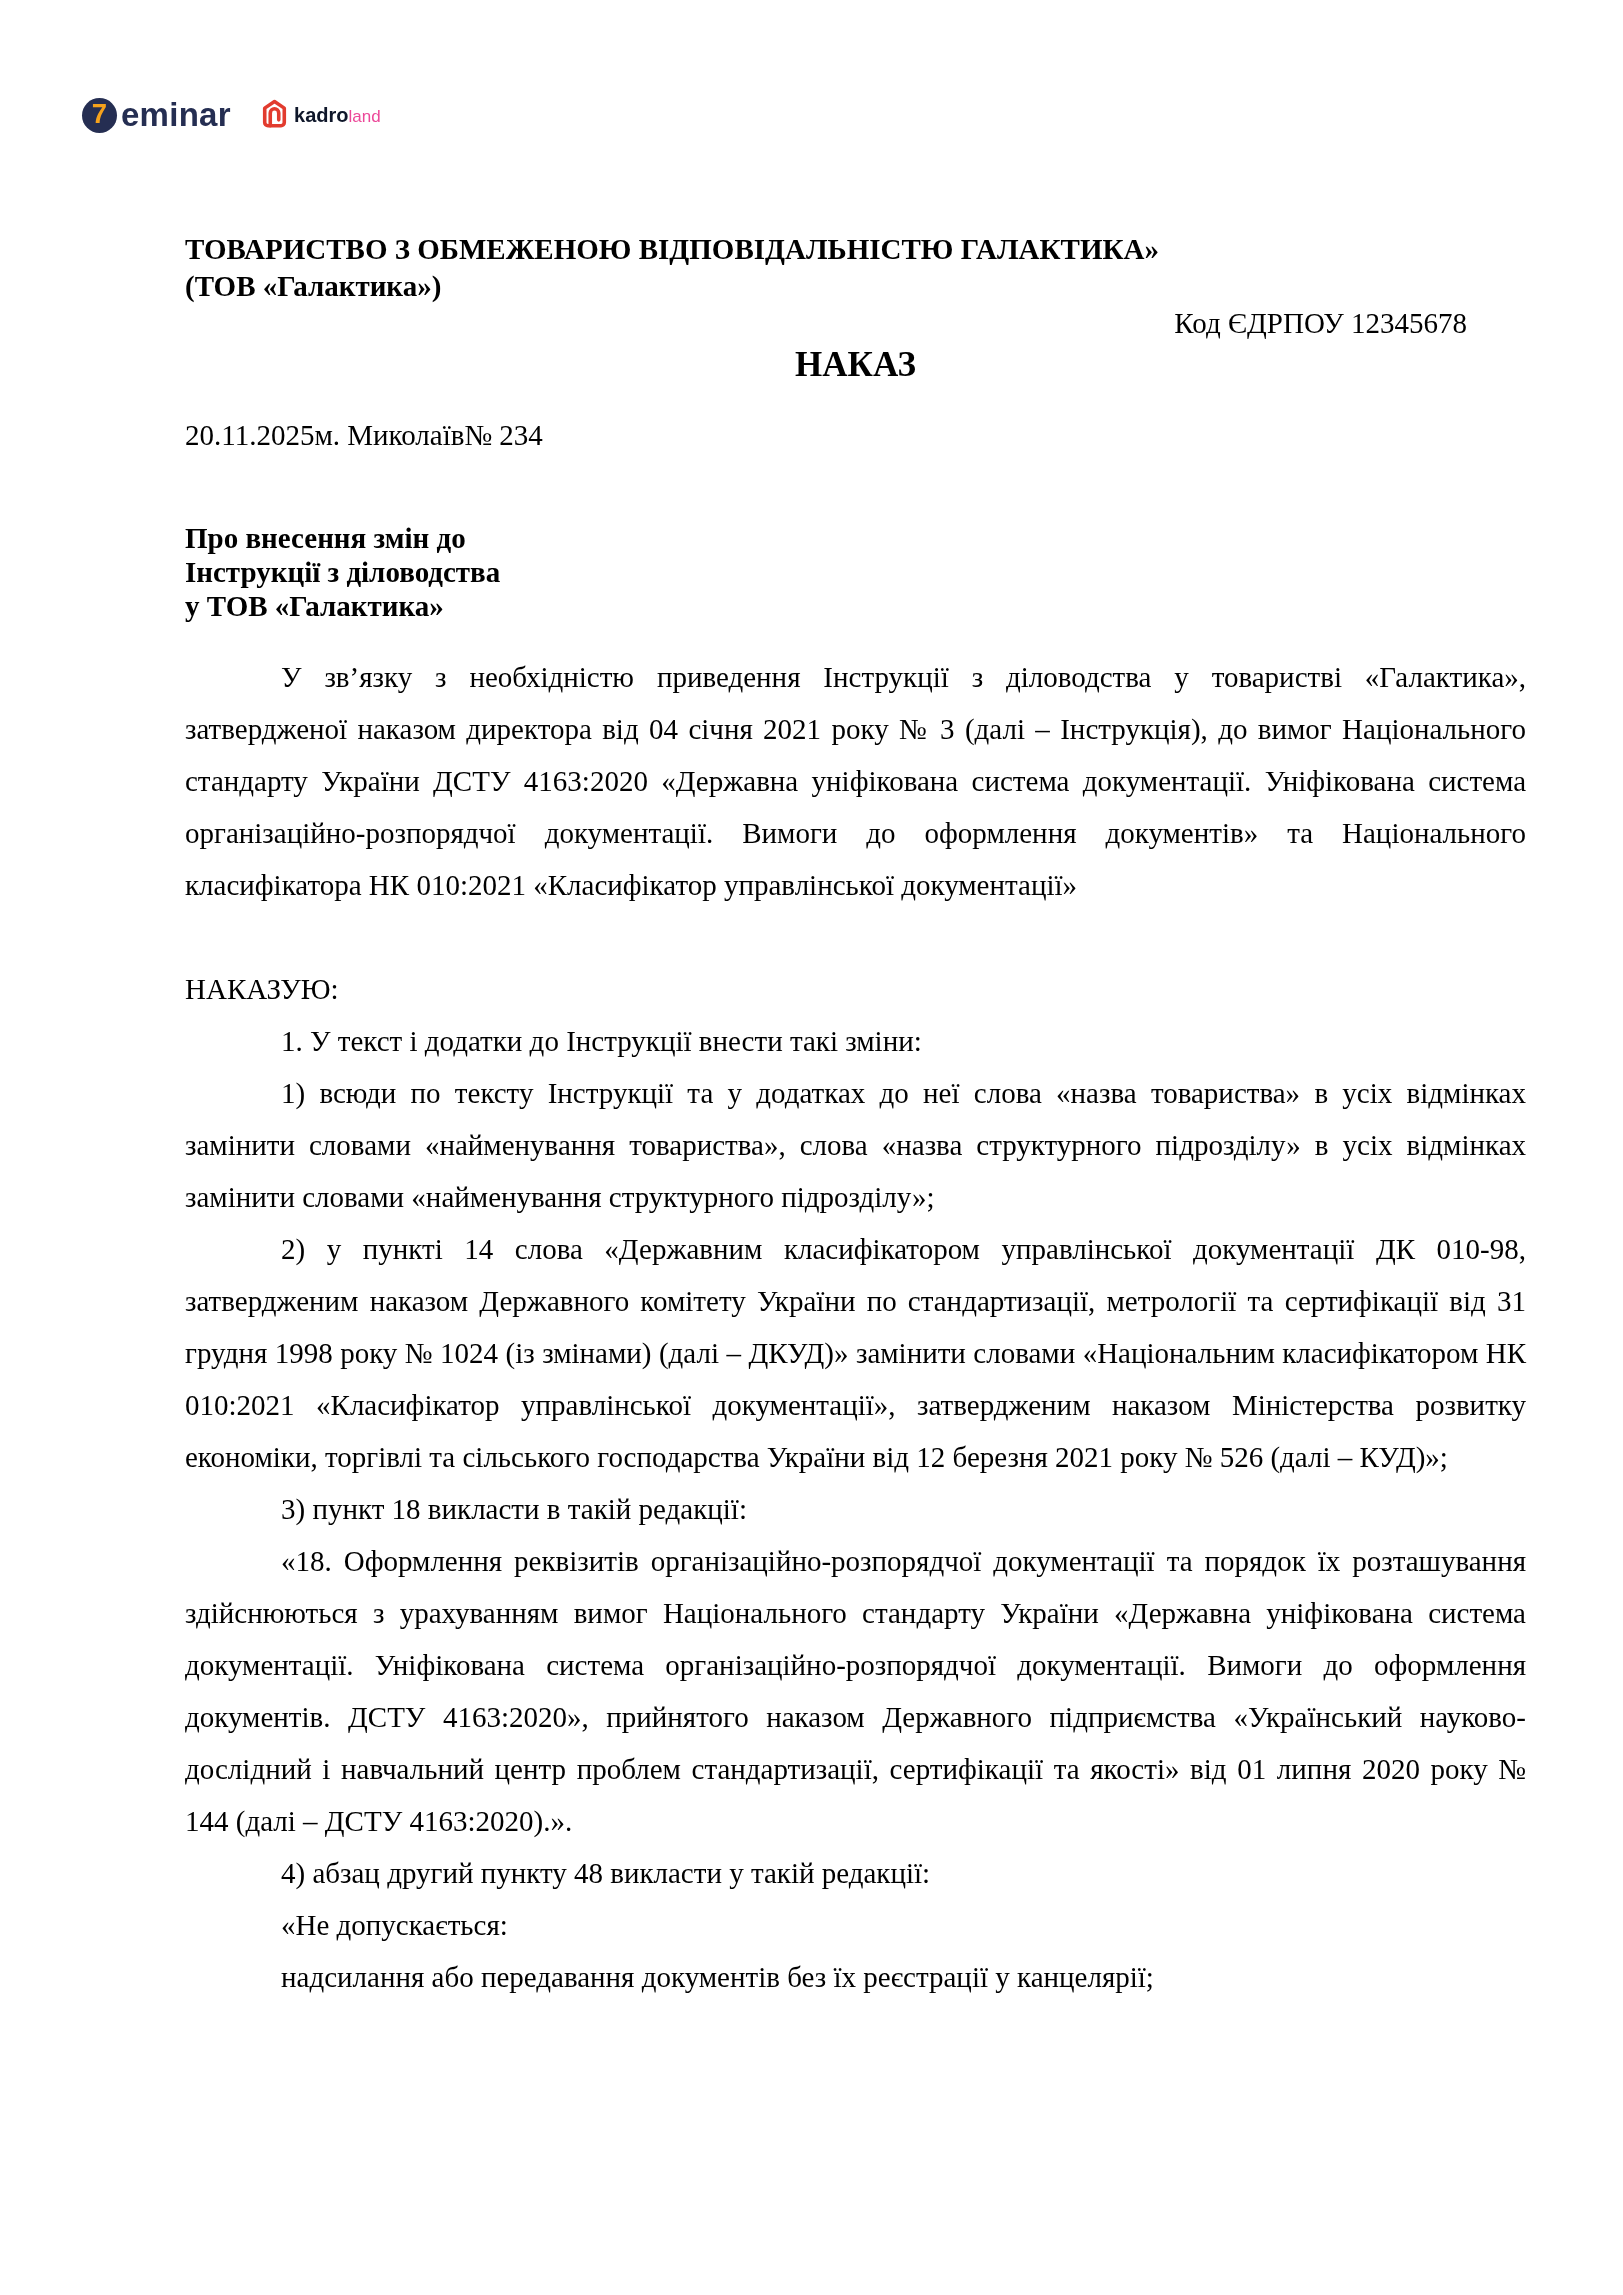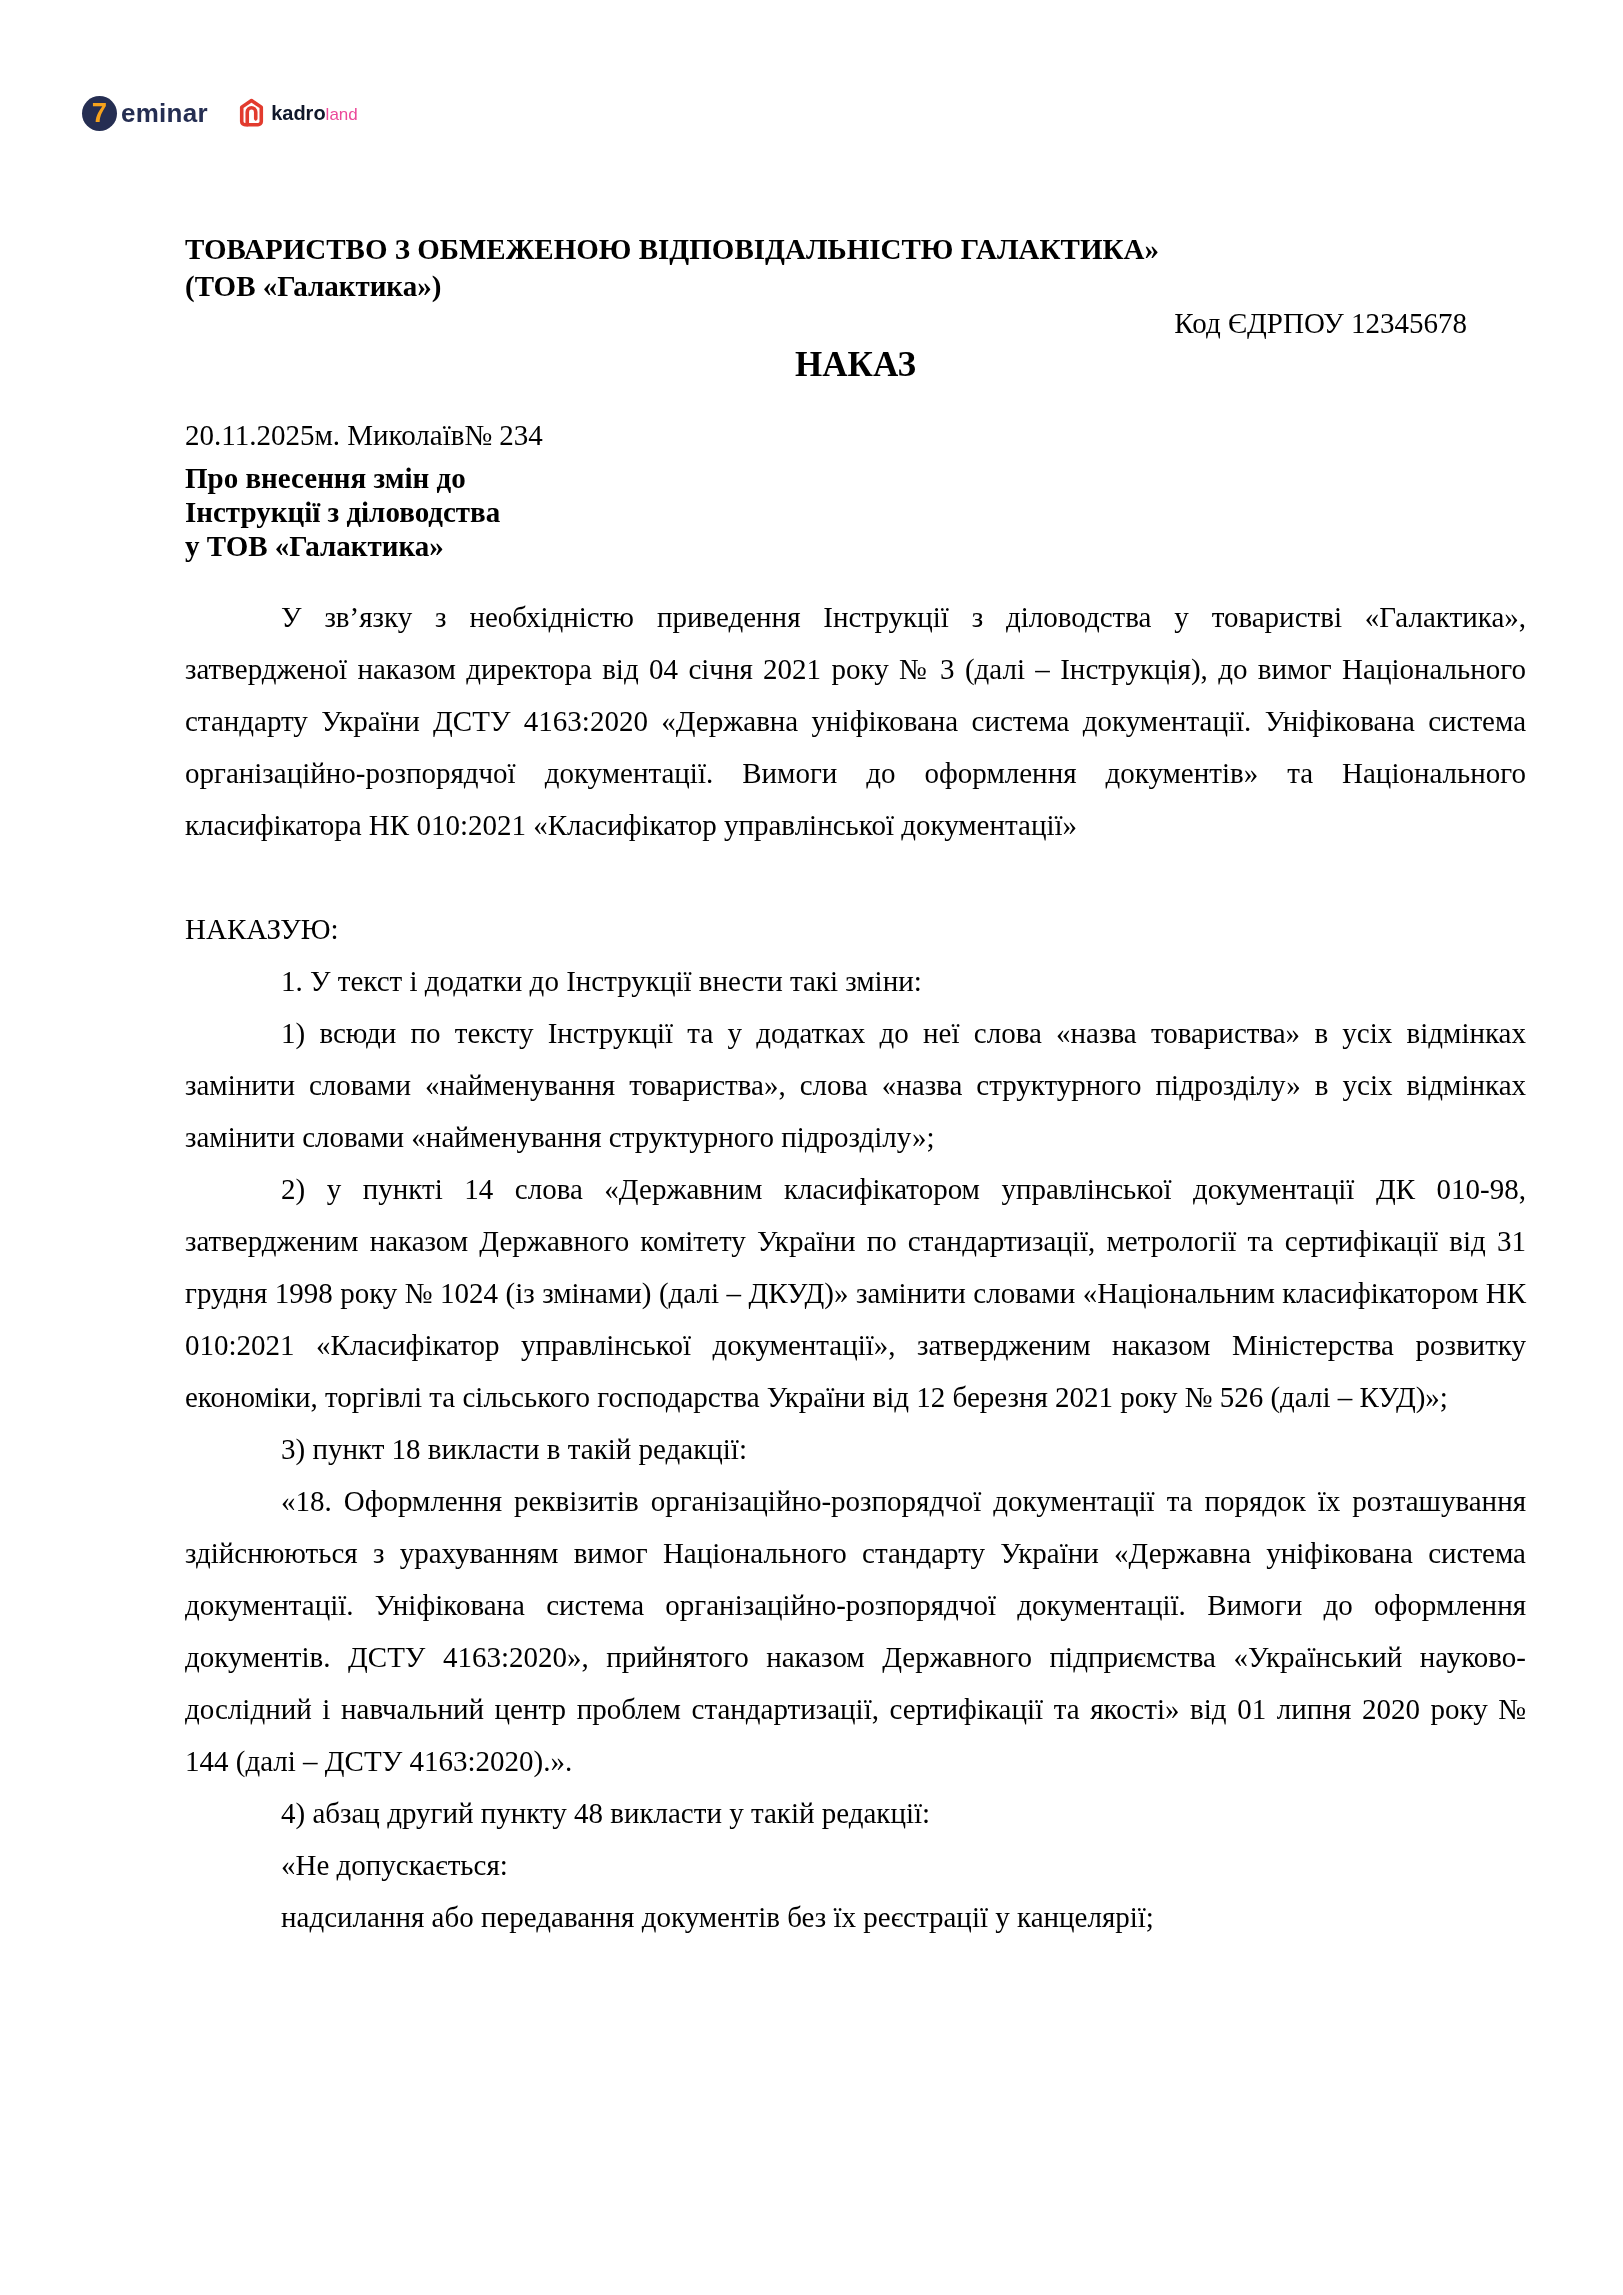--- a/index.html
+++ b/index.html
@@ -31,21 +31,21 @@
   }
   .circle-7 .seven {
     color: #f6a21c;
     font-size: 27.5px;
     font-weight: bold;
     line-height: 1;
     transform: translateY(-0.7px);
   }
   .eminar-word {
     color: #252e52;
-    font-size: 26px;
+    font-size: 33px;
     font-weight: bold;
     letter-spacing: 0.3px;
   }
   .logo-kadroland { display: flex; align-items: center; gap: 5.2px; }
   .kadro-word { color: #0f172a; font-size: 20px; font-weight: bold; }
   .land-word  { color: #ec4899; font-size: 17px; font-weight: normal; }
 
   
   .content {
     position: absolute;
@@ -66,20 +66,21 @@
     line-height: 46px;
   }
   .date-row {
     margin-top: 21px;
     line-height: 52px;
     display: flex;
     align-items: baseline;
   }
   .date-row .num { padding-right: 59px; }
   .subject-block {
+    margin-top: 60px;
     font-weight: bold;
     line-height: 34px;
   }
   p.body-par {
     margin: 0;
     line-height: 52px;
     text-align: justify;
     text-indent: 96px;
   }
   p.preamble { margin-top: 27.5px; }

